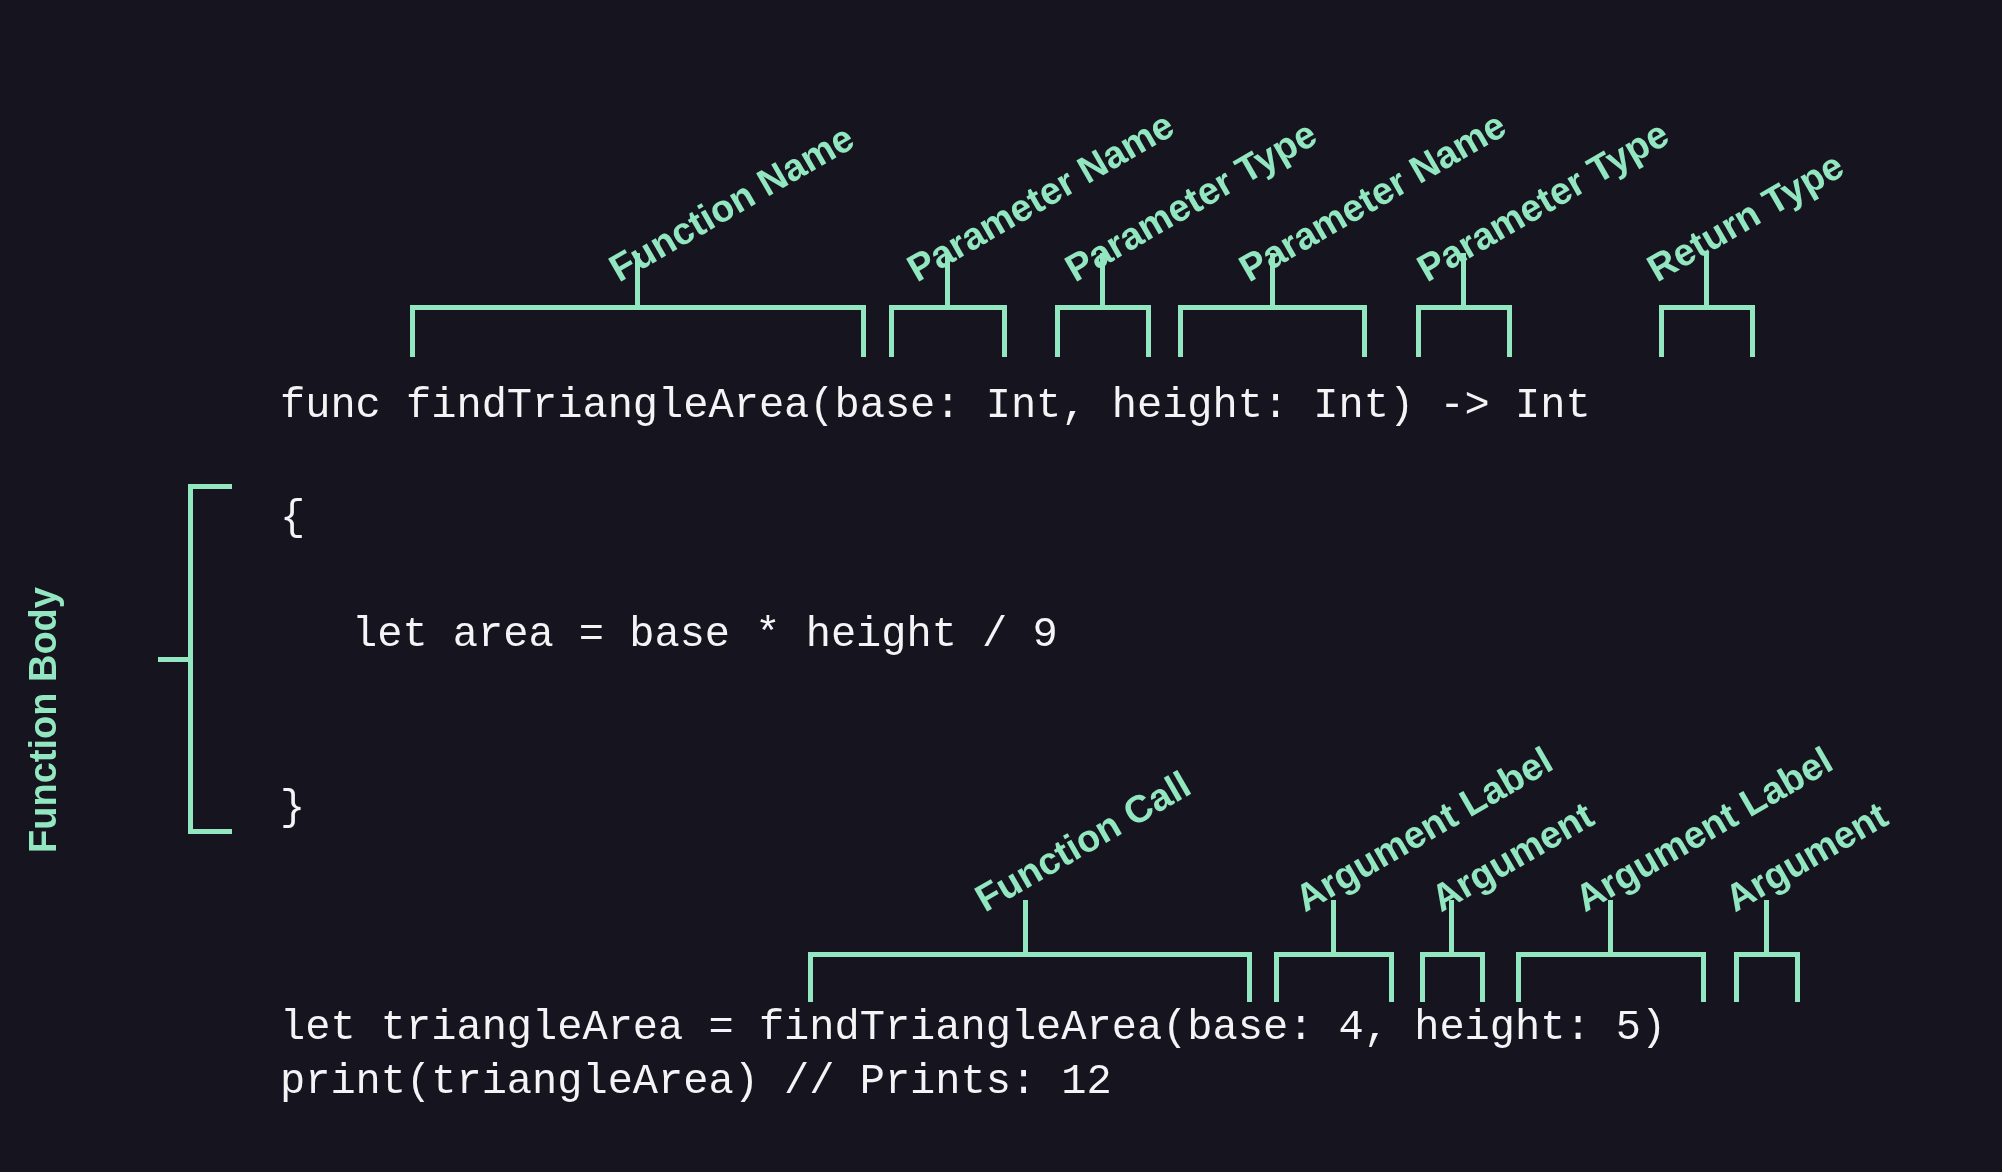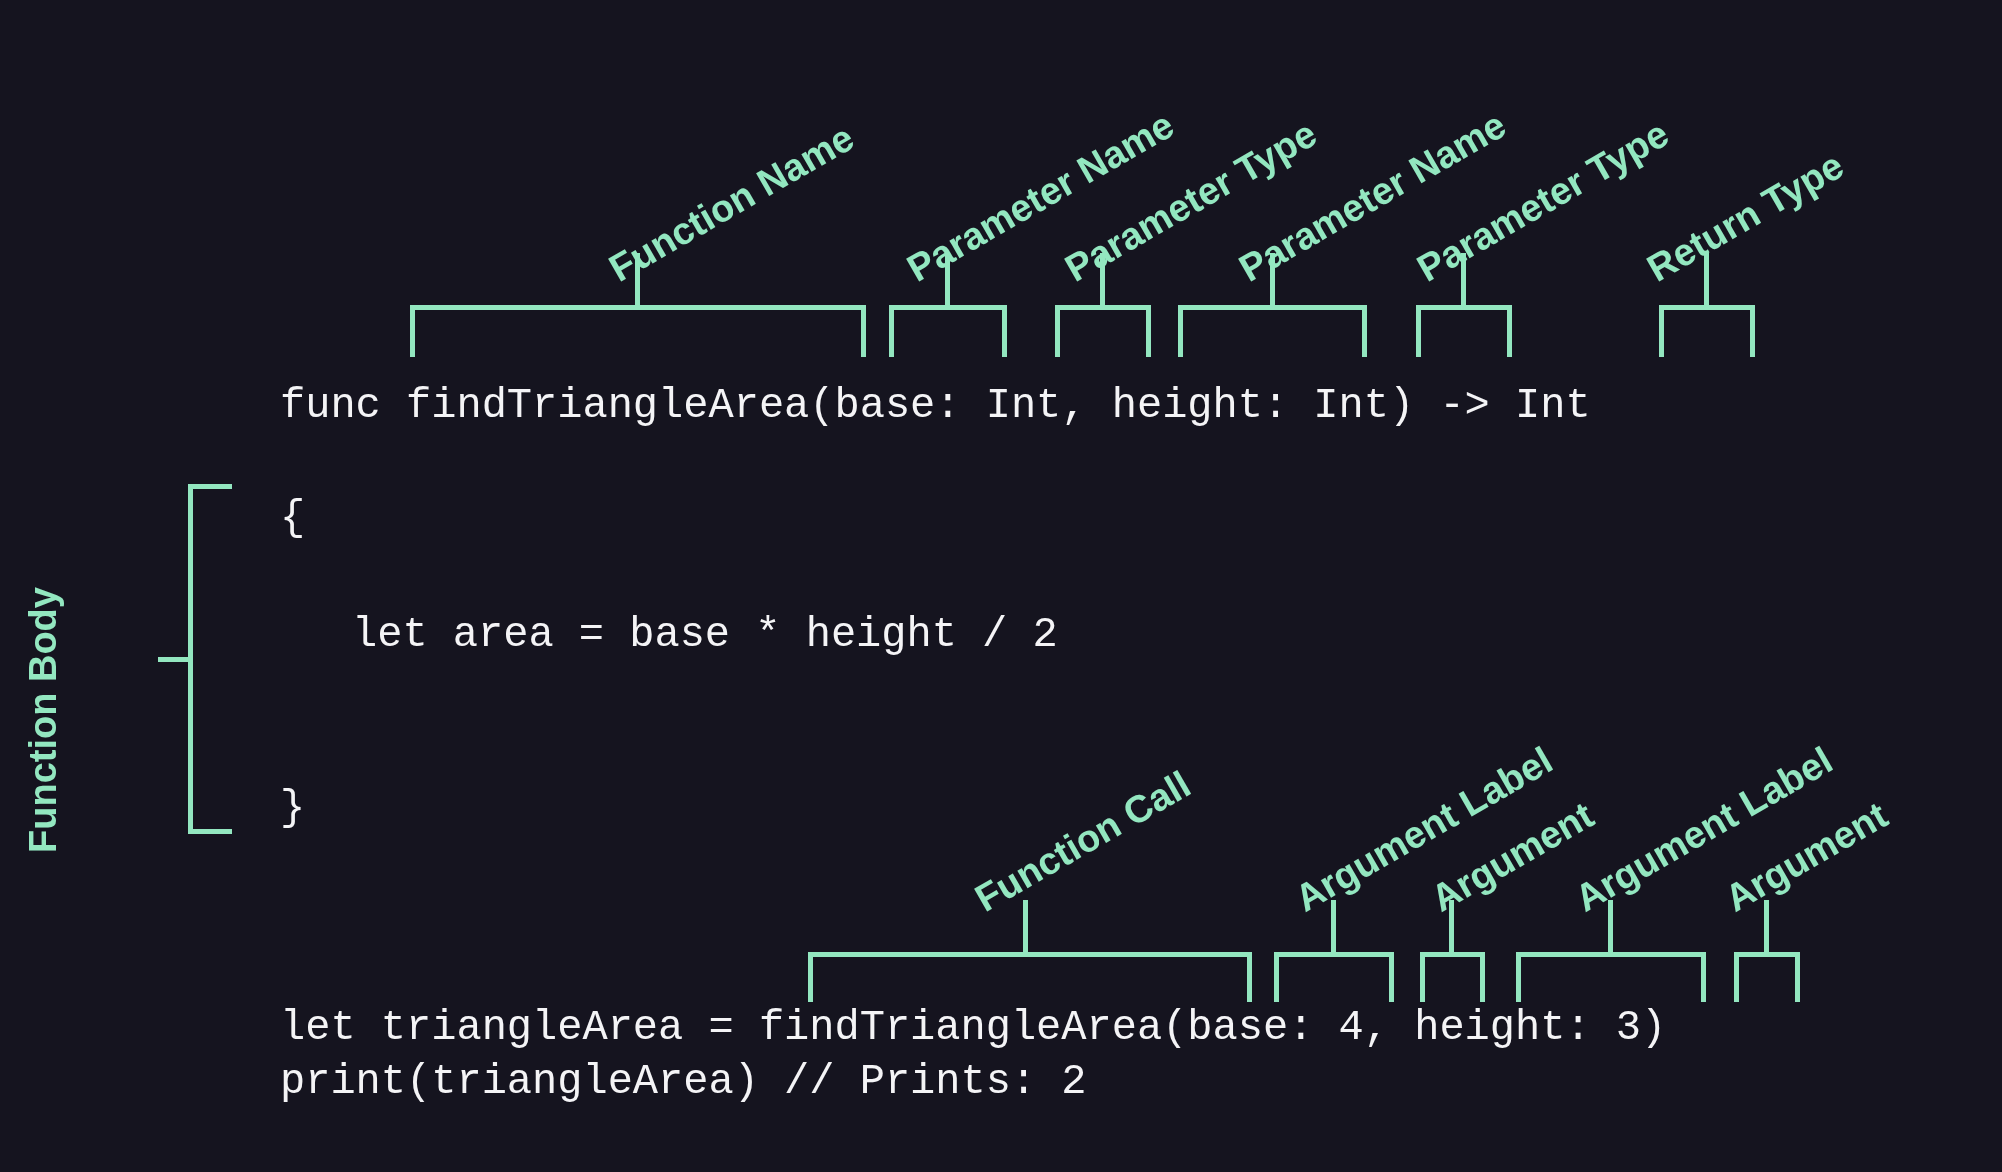--- a/index.html
+++ b/index.html
@@ -120,21 +120,21 @@
 
   <div class="code-line" style="left:280px; top:378px;">func findTriangleArea(base: Int, height: Int) -&gt; Int</div>
 
   <div class="side-label" style="left:62px; top:815px;">Function Body</div>
 
   <div class="body-bracket" style="left:188px; top:484px; width:44px; height:350px;"></div>
   <div class="body-stem" style="left:158px; top:657px; width:35px;"></div>
 
   <div class="code-line" style="left:280px; top:490px;">{</div>
 
-  <div class="code-line" style="left:352px; top:607px;">let area = base * height / 2</div>
+  <div class="code-line" style="left:352px; top:607px;">let area = base * height / 9</div>
 
 
   <div class="code-line" style="left:280px; top:780px;">}</div>
 
   <div class="callout-label" style="left:988px; top:880px;">Function Call</div>
 
   <div class="callout-label" style="left:1308px; top:880px;">Argument Label</div>
 
   <div class="callout-label" style="left:1444px; top:880px;">Argument</div>
 
@@ -150,17 +150,17 @@
 
   <div class="bracket" style="left:1420px; top:952px; width:65px; height:50px;"></div>
   <div class="bracket-stem" style="left:1449px; top:900px; height:55px;"></div>
 
   <div class="bracket" style="left:1516px; top:952px; width:190px; height:50px;"></div>
   <div class="bracket-stem" style="left:1608px; top:900px; height:55px;"></div>
 
   <div class="bracket" style="left:1734px; top:952px; width:66px; height:50px;"></div>
   <div class="bracket-stem" style="left:1764px; top:900px; height:55px;"></div>
 
-  <div class="code-line" style="left:280px; top:1000px;">let triangleArea = findTriangleArea(base: 4, height: 3)</div>
+  <div class="code-line" style="left:280px; top:1000px;">let triangleArea = findTriangleArea(base: 4, height: 5)</div>
 
-  <div class="code-line" style="left:280px; top:1054px;">print(triangleArea) // Prints: 2</div>
+  <div class="code-line" style="left:280px; top:1054px;">print(triangleArea) // Prints: 12</div>
 
 </div>
 
 </body></html>

